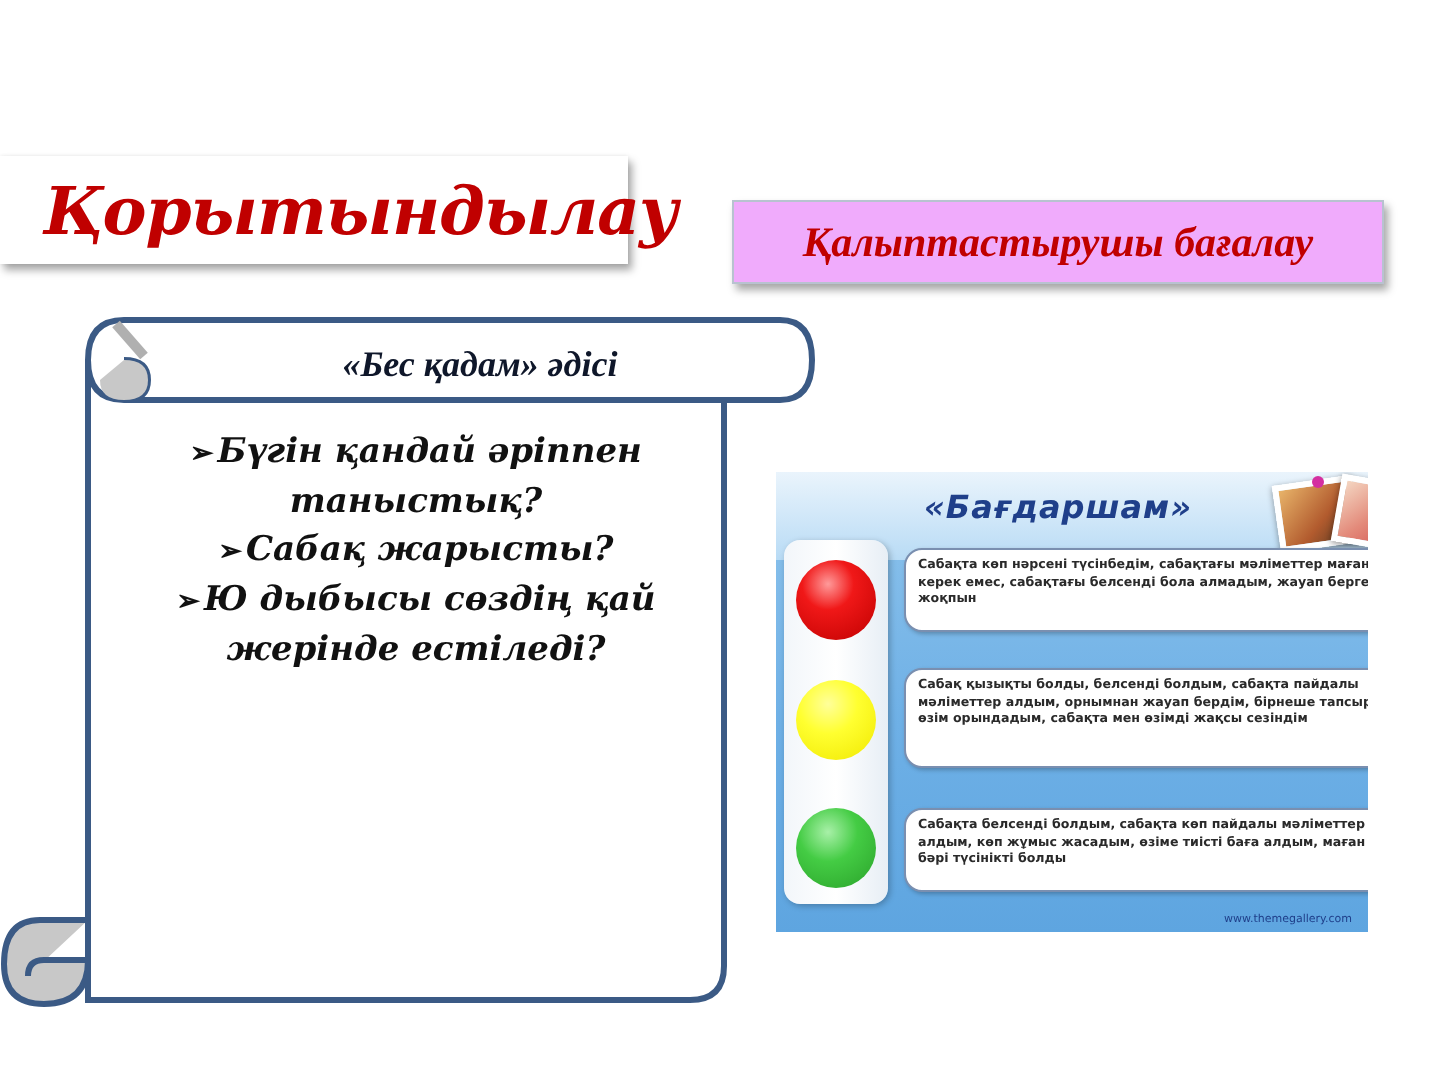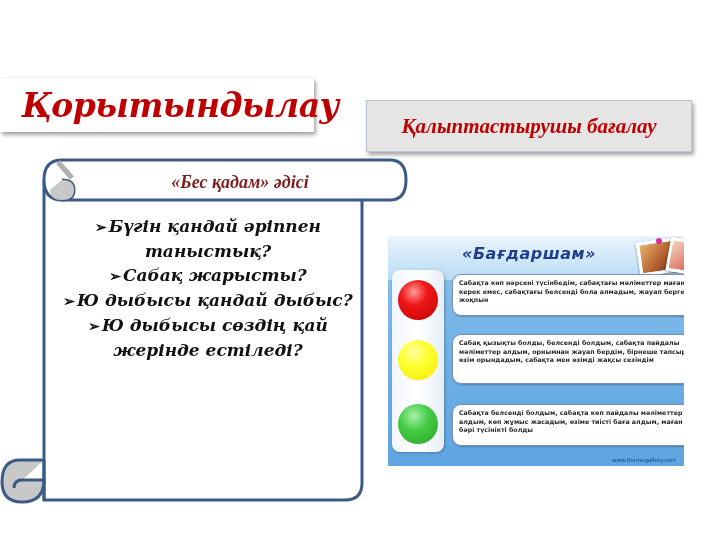--- a/index.html
+++ b/index.html
@@ -11,36 +11,36 @@
     background: #ffffff;
     box-shadow: 2px 3px 4px rgba(0,0,0,0.35), 0 0 2px rgba(0,0,0,0.08);
     display: flex; align-items: center; padding-left: 22px;
   }
   .title-text {
     font-family: "DejaVu Serif", serif; font-style: italic; font-weight: bold;
     font-size: 33px; color: #c00000; letter-spacing: -0.5px;
   }
 
   .eval-box {
-    position: absolute; left: 366px; top: 100px; width: 326px; height: 52px;
-    background: #e5e5e5; border: 1px solid #b8c2d0;
+    position: absolute; left: 366px; top: 100px; width: 326px; height: 42px;
+    background: #f0abfc; border: 1px solid #b8c2d0;
     box-shadow: 2px 3px 4px rgba(0,0,0,0.35);
     display: flex; align-items: center; justify-content: center;
   }
   .eval-text {
     font-family: "Liberation Serif", serif; font-style: italic; font-weight: bold;
     font-size: 21px; color: #c00000;
   }
 
   .scroll { position: absolute; left: 0; top: 150px; width: 410px; height: 390px; }
   .scroll svg { position: absolute; left: 0; top: 0; }
   .scroll-title {
     position: absolute; left: 100px; top: 22px; width: 280px; text-align: center;
     font-family: "Liberation Serif", serif; font-style: italic; font-weight: bold;
-    font-size: 18px; color: #7f1d1d;
+    font-size: 18px; color: #0f172a;
   }
   .questions {
     position: absolute; left: 62px; top: 64px; width: 292px;
     font-family: "DejaVu Serif", serif; font-style: italic; font-weight: bold;
     font-size: 17px; color: #111; line-height: 24px; text-align: center;
   }
   .q { margin: 0; }
   .q .arrow { font-style: normal; font-size: 14px; margin-right: 2px; }
 
   .traffic {
@@ -119,23 +119,20 @@
   <div class="scroll-title">«Бес қадам» әдісі</div>
 
   <div class="questions">
     <p class="q">
       <span class="arrow">➢</span><span>Бүгін қандай әріппен таныстық?</span>
     </p>
     <p class="q">
       <span class="arrow">➢</span><span>Сабақ жарысты?</span>
     </p>
     <p class="q">
-      <span class="arrow">➢</span><span>Ю дыбысы  қандай дыбыс?</span>
-    </p>
-    <p class="q">
       <span class="arrow">➢</span><span>Ю дыбысы сөздің қай жерінде естіледі?</span>
     </p>
   </div>
 </div>
 
 <div class="traffic">
   <div class="top-band"></div>
   <div class="traffic-title">«Бағдаршам»</div>
   <div class="photo p1"></div>
   <div class="photo p2"></div>

